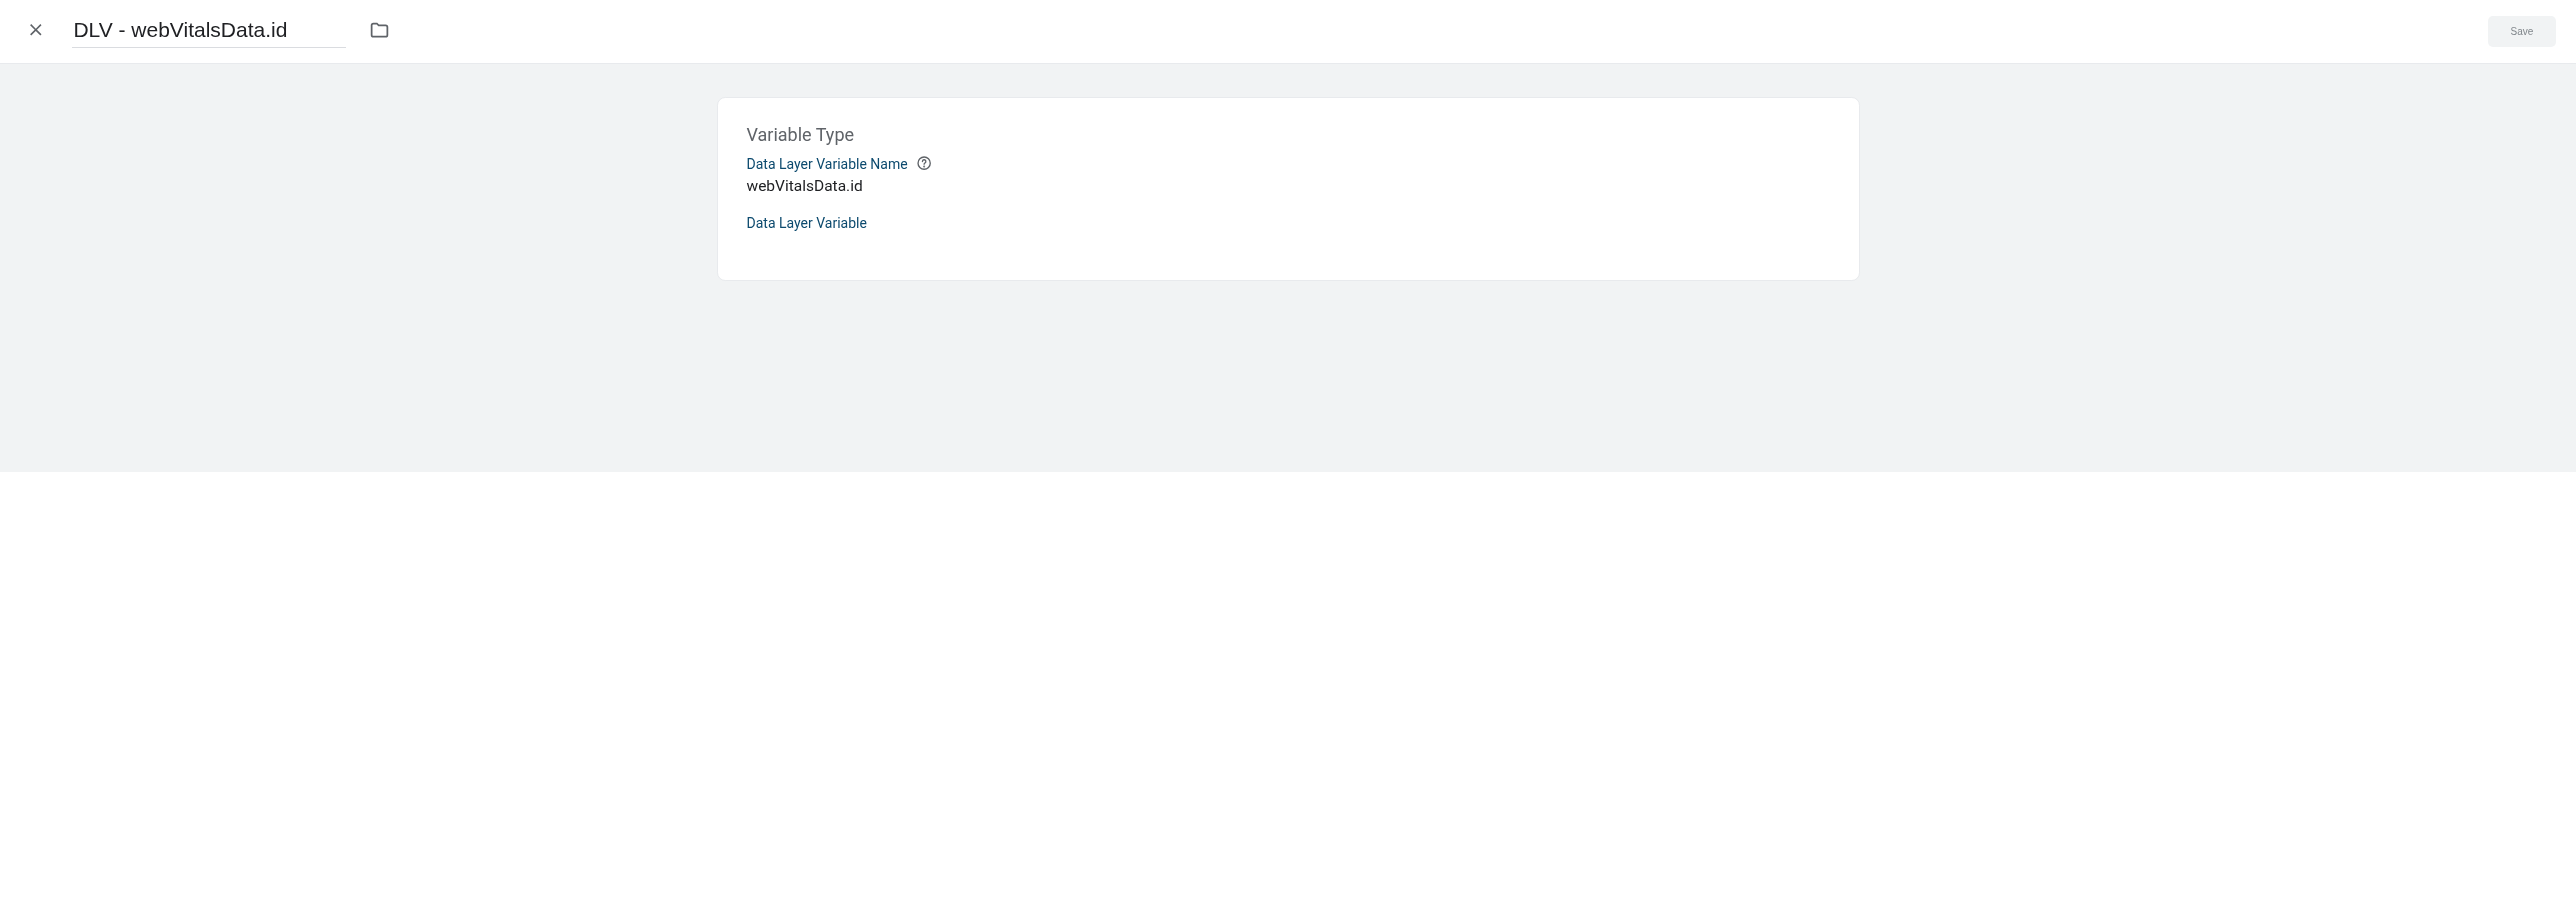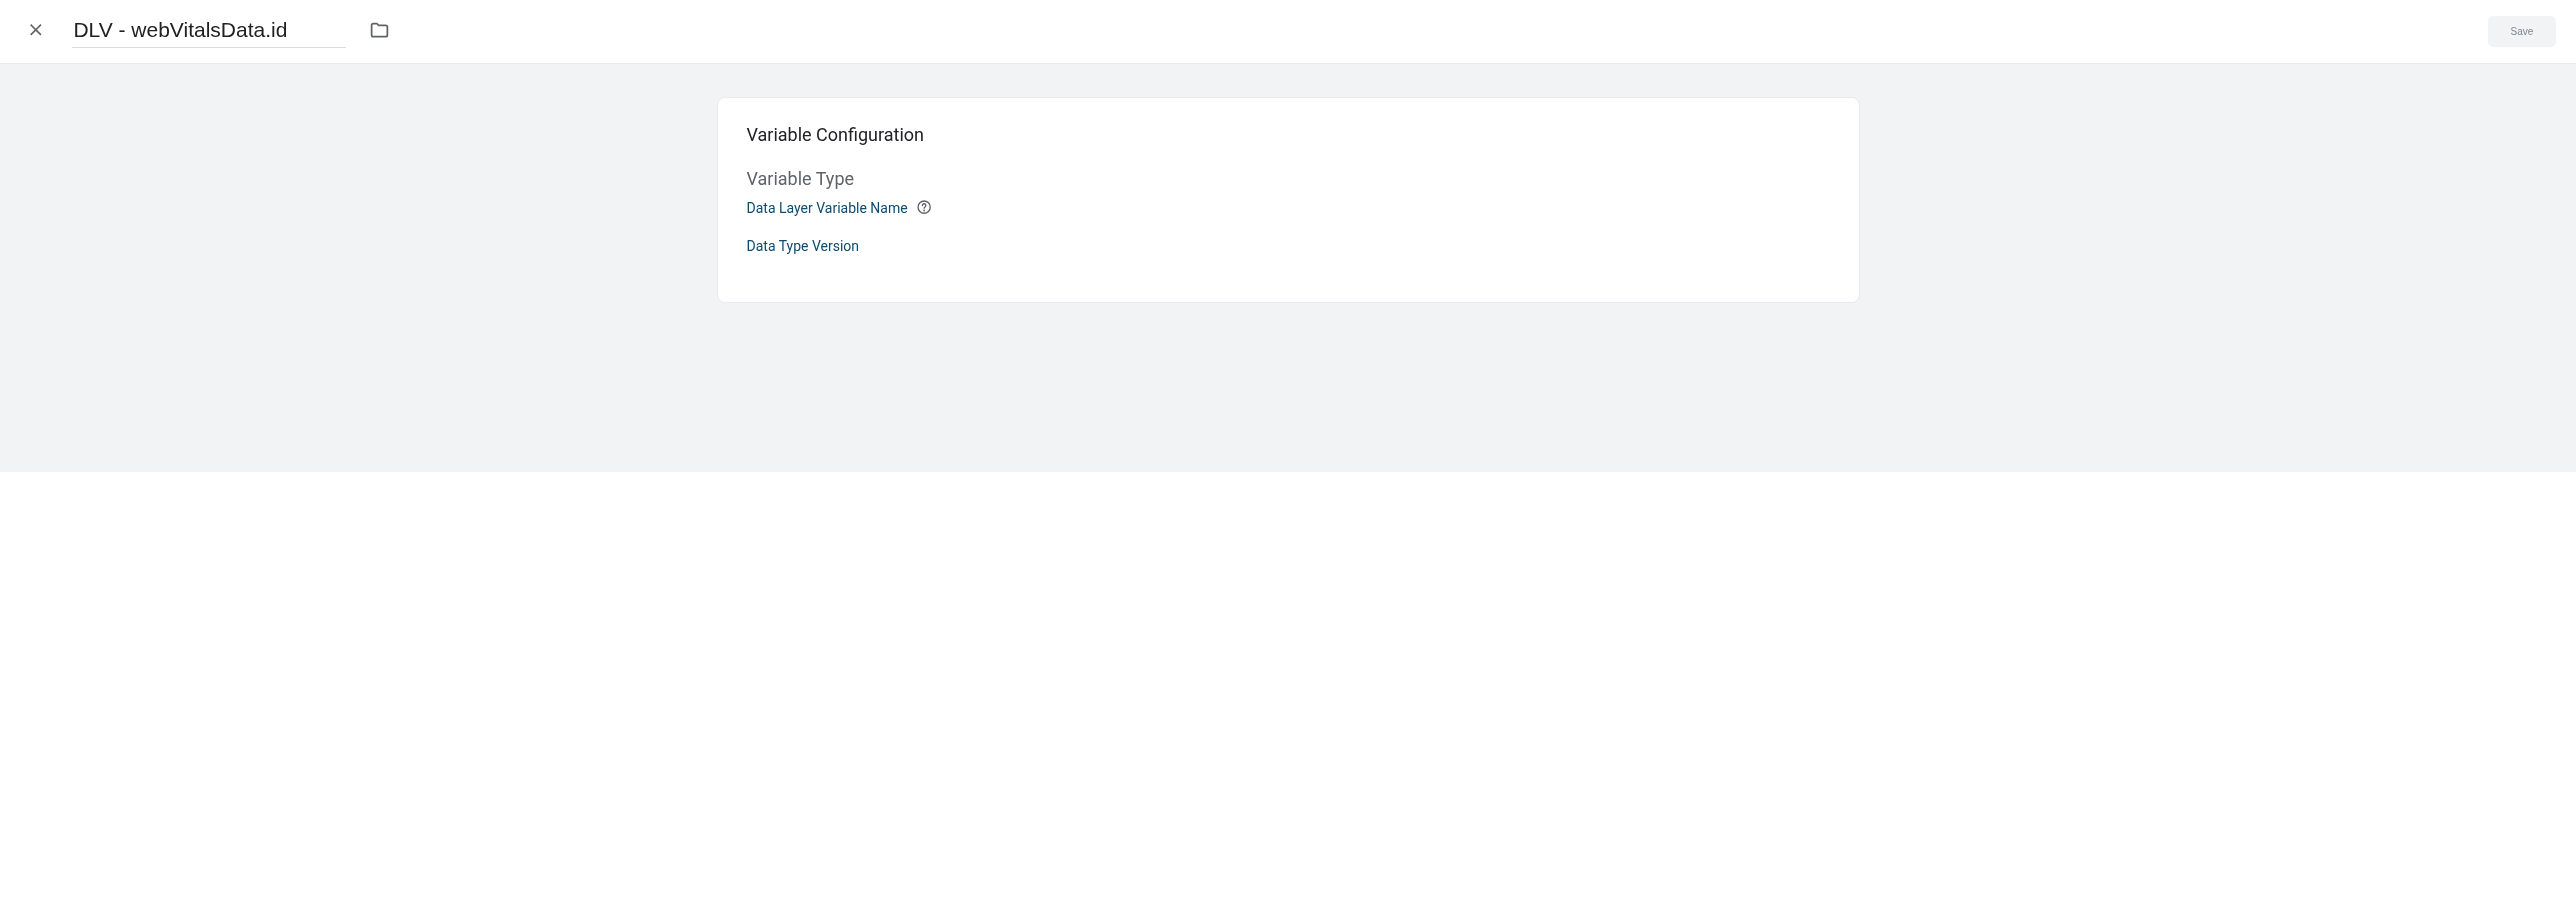--- a/index.html
+++ b/index.html
@@ -182,40 +182,40 @@
             <path d="M3 6a2 2 0 0 1 2-2h4l2 2h8a2 2 0 0 1 2 2v9a2 2 0 0 1-2 2H5a2 2 0 0 1-2-2V6z"></path>
           </svg>
       </span>
     </button>
   </div>
   <button class="save-btn">Save</button>
 </div>
 
 <div class="content-area">
   <div class="card">
-    <h2 class="card-title">Variable Configuration</h2>
 
     <div class="section-label">Variable Type</div>
 
 
     <div class="field-group">
       <div class="field-label-row">
         <span class="field-label">Data Layer Variable Name</span>
         <button class="help-btn">
           <span>
             <svg viewBox="0 0 24 24">
                 <circle cx="12" cy="12" r="9"></circle>
                 <path d="M9.5 9.5a2.5 2.5 0 1 1 3.5 2.3c-.8.4-1 1-1 1.7" stroke-linecap="round"></path>
                 <circle cx="12" cy="17" r="0.5" fill="#5f6368"></circle>
               </svg>
           </span>
         </button>
       </div>
+      <div class="field-value">webVitalsData.id</div>
     </div>
 
     <div class="field-group">
       <div class="field-label-row">
-        <span class="field-label">Data Type Version</span>
+        <span class="field-label">Data Layer Variable</span>
       </div>
     </div>
   </div>
 </div>
 
 
 </body></html>

